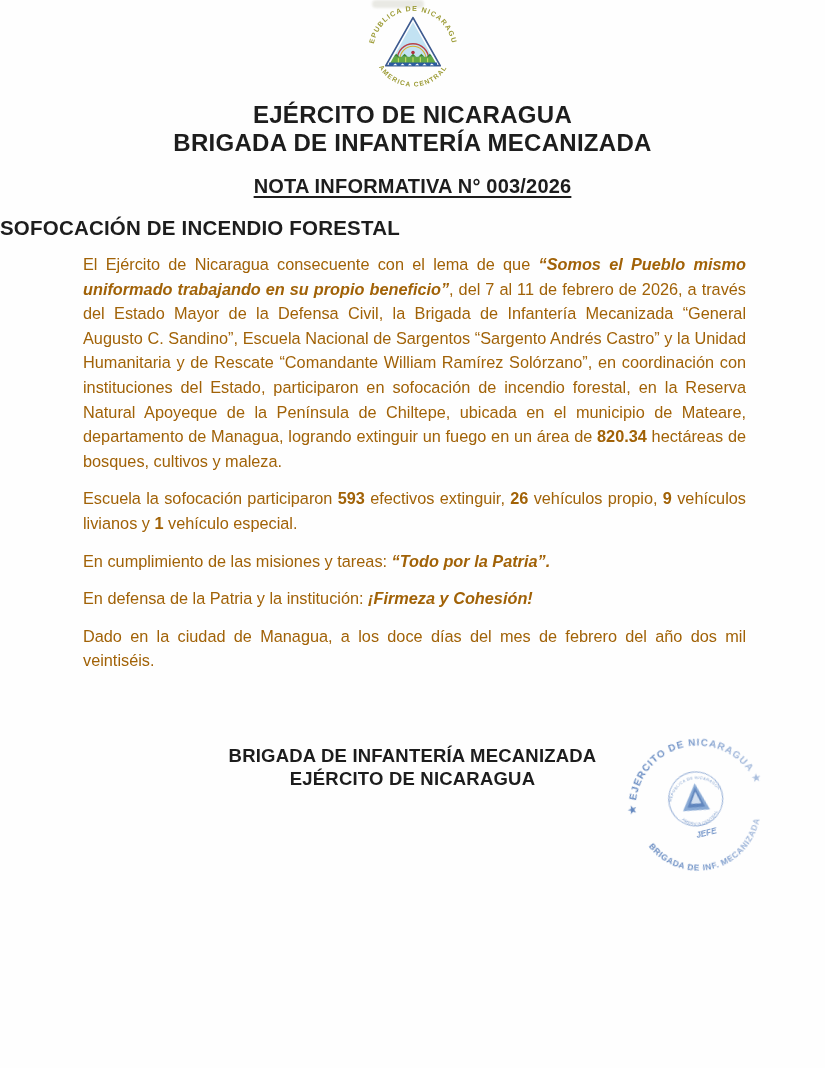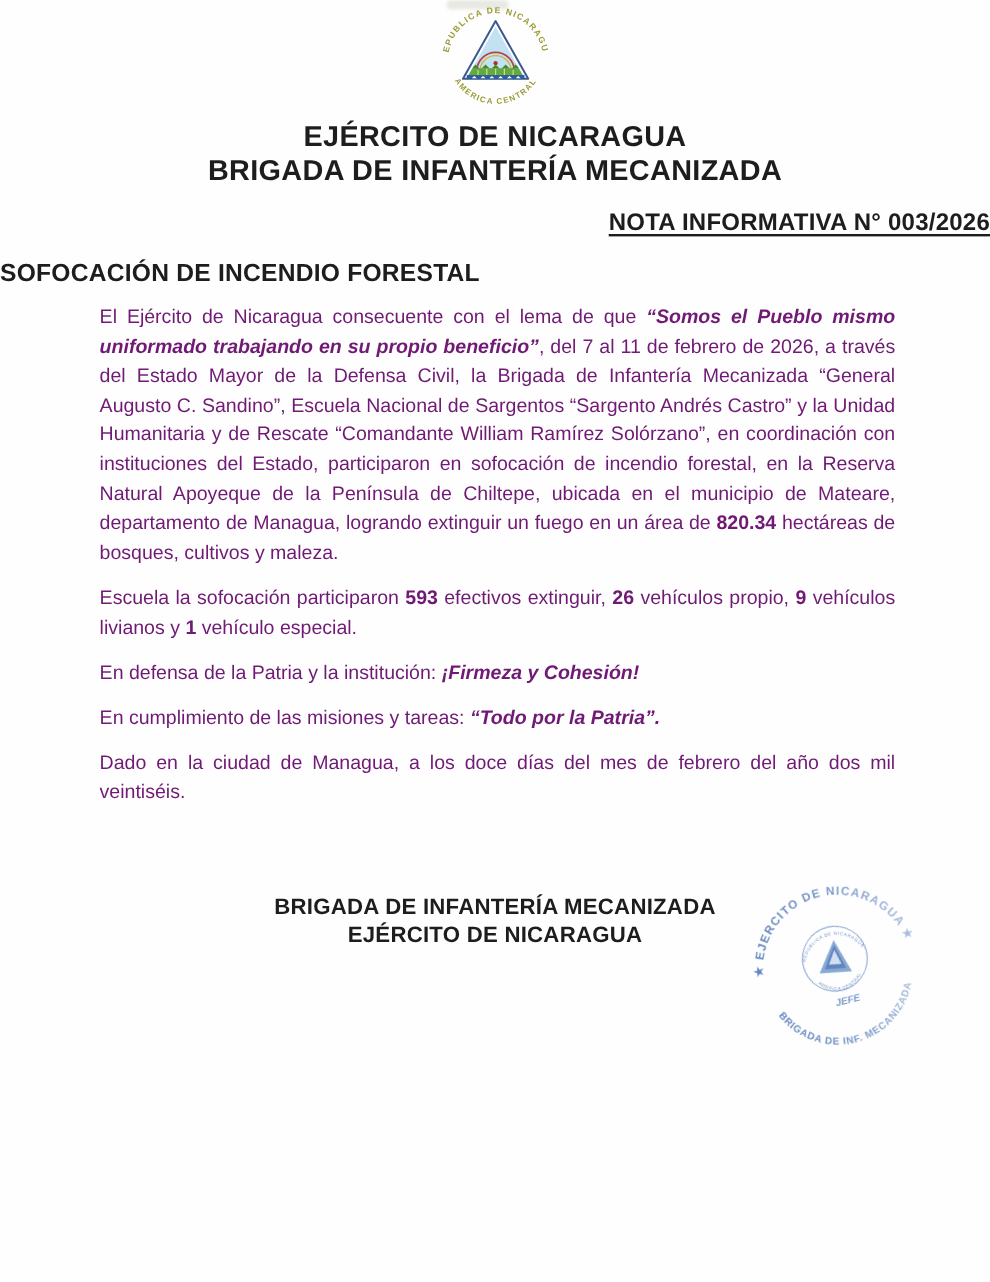--- a/index.html
+++ b/index.html
@@ -10,31 +10,31 @@
   .scan-artifact{
     position:absolute;left:372px;top:0;width:52px;height:8px;
     background:#e9e9e4;border-radius:4px;filter:blur(1.2px);
   }
   .logo-wrap{position:absolute;left:50%;top:4px;transform:translateX(-50%);}
   .org-block{
     position:absolute;top:101px;left:0;width:100%;text-align:center;
     font-weight:bold;font-size:24px;line-height:28px;color:#1d1d1d;letter-spacing:.3px;
   }
   .nota-line{
-    position:absolute;top:175px;left:0;width:100%;text-align:right;
+    position:absolute;top:175px;left:0;width:100%;text-align:center;
     font-weight:bold;font-size:20px;color:#1d1d1d;letter-spacing:.2px;
   }
   .nota-line .u{text-decoration:underline;text-decoration-thickness:2px;text-underline-offset:3px;}
   .subject-line{
     position:absolute;top:216px;left:0;width:100%;
     font-weight:bold;font-size:20.5px;color:#1d1d1d;letter-spacing:.2px;
   }
   .doc-body{
     position:absolute;left:83px;top:252px;width:663px;
-    font-size:16.3px;line-height:24.6px;color:#701a75;text-align:justify;
+    font-size:16.3px;line-height:24.6px;color:#a16207;text-align:justify;
   }
   .para{margin:0 0 13px 0;}
   .b{font-weight:bold;}
   .i{font-style:italic;}
   .signature-block{
     position:absolute;top:744px;left:0;width:100%;text-align:center;
     font-weight:bold;font-size:18.5px;line-height:23px;color:#1d1d1d;letter-spacing:.2px;
   }
   .stamp{
     position:absolute;left:618px;top:730px;width:160px;height:156px;
@@ -86,22 +86,22 @@
 
   <div class="nota-line">
     <span class="u">NOTA INFORMATIVA N° 003/2026</span>
   </div>
 
   <div class="subject-line">SOFOCACIÓN DE INCENDIO FORESTAL</div>
 
   <div class="doc-body">
       <p class="para"><span>El Ejército de Nicaragua consecuente con el lema de que </span><span class="b i">“Somos el Pueblo mismo uniformado trabajando en su propio beneficio”</span><span>, del 7 al 11 de febrero de 2026, a través del Estado Mayor de la Defensa Civil, la Brigada de Infantería Mecanizada “General Augusto C. Sandino”, Escuela Nacional de Sargentos “Sargento Andrés Castro” y la Unidad Humanitaria y de Rescate “Comandante William Ramírez Solórzano”, en coordinación con instituciones del Estado, participaron en sofocación de incendio forestal, en la Reserva Natural Apoyeque de la Península de Chiltepe, ubicada en el municipio de Mateare, departamento de Managua, logrando extinguir un fuego en un área de </span><span class="b">820.34</span><span> hectáreas de bosques, cultivos y maleza.</span></p>
       <p class="para"><span>Escuela la sofocación participaron </span><span class="b">593</span><span> efectivos extinguir, </span><span class="b">26</span><span> vehículos propio, </span><span class="b">9</span><span> vehículos livianos y </span><span class="b">1</span><span> vehículo especial.</span></p>
+      <p class="para"><span>En cumplimiento de las misiones y tareas: </span><span class="b i">“Todo por la Patria”.</span></p>
       <p class="para"><span>En defensa de la Patria y la institución: </span><span class="b i">¡Firmeza y Cohesión!</span></p>
-      <p class="para"><span>En cumplimiento de las misiones y tareas: </span><span class="b i">“Todo por la Patria”.</span></p>
       <p class="para"><span>Dado en la ciudad de Managua, a los doce días del mes de febrero del año dos mil veintiséis.</span></p>
     </div>
 
   <div class="signature-block">
     <div>BRIGADA DE INFANTERÍA MECANIZADA</div>
     <div>EJÉRCITO DE NICARAGUA</div>
   </div>
 
   <div class="stamp">
     <svg width="160" height="156" viewBox="0 0 150 150">

